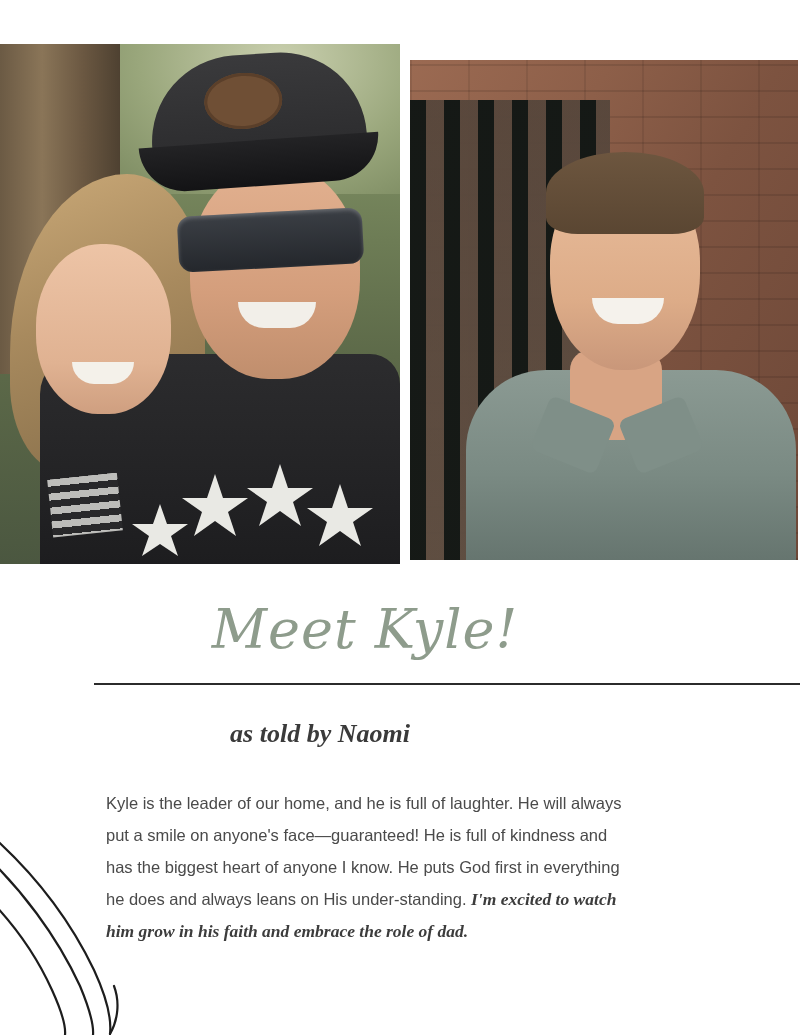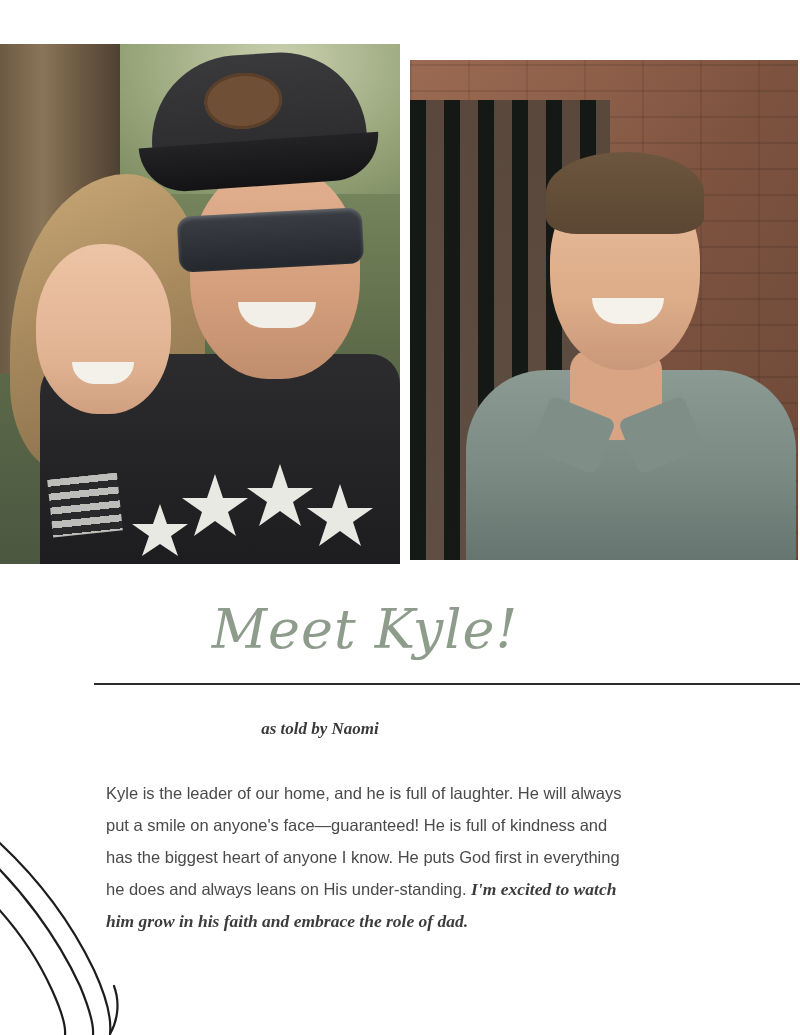--- a/index.html
+++ b/index.html
@@ -190,21 +190,21 @@
     width: 706px;
     height: 2px;
     background: #2b2b2b;
     margin: 22px 0 0 94px;
   }
   .byline {
     text-align: center;
     font-family: "Liberation Serif", serif;
     font-style: italic;
     font-weight: bold;
-    font-size: 17px;
+    font-size: 26px;
     color: #3a3a3a;
     margin-top: 34px;
   }
   .body-copy {
     width: 530px;
     margin: 38px 0 0 106px;
     font-family: "Liberation Sans", sans-serif;
     font-size: 16.5px;
     line-height: 32px;
     color: #4a4a4a;

